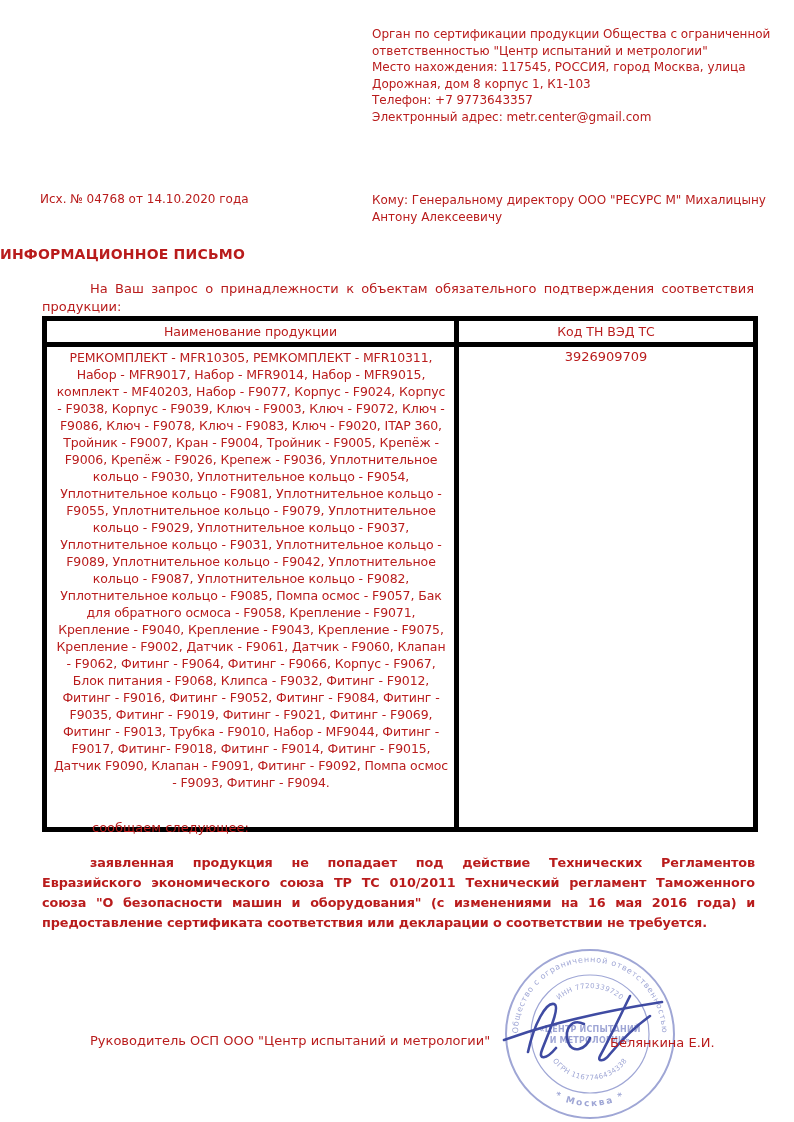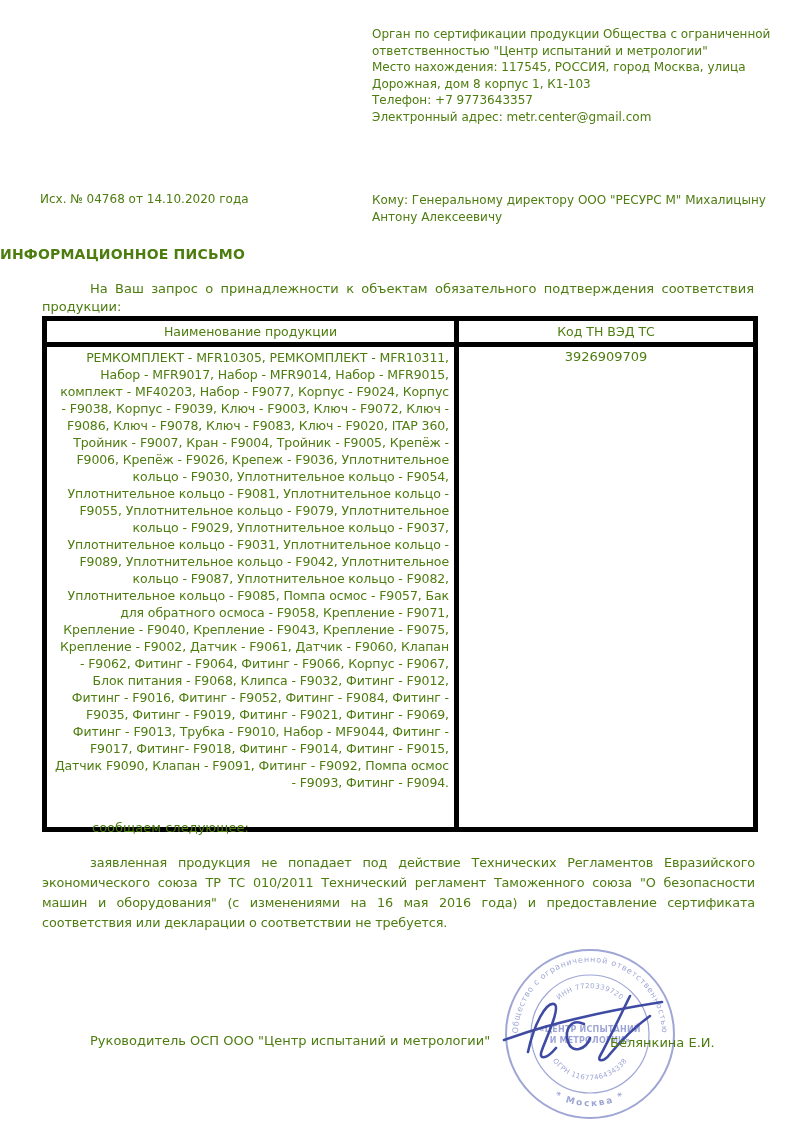--- a/index.html
+++ b/index.html
@@ -1,18 +1,18 @@
 <!DOCTYPE html>
 <html><head>
 <meta charset="utf-8">
 <style>
   html,body { margin:0; padding:0; background:#ffffff; }
   .page {
     position:relative; width:794px; height:1122px; background:#fff;
-    font-family:"DejaVu Sans","Liberation Sans",sans-serif; color:#4d7c0f;
+    font-family:"DejaVu Sans","Liberation Sans",sans-serif; color:#b91c1c;
     overflow:hidden;
   }
   .letterhead {
     position:absolute; left:372px; top:26px; width:410px;
     font-size:12px; line-height:16.6px;
   }
   .letterhead div { white-space:nowrap; }
   .outgoing { position:absolute; left:40px; top:192px; font-size:12px; }
   .outgoing .u { }
   .recipient {
@@ -32,29 +32,30 @@
     border-collapse:collapse; table-layout:fixed;
   }
   table.products th, table.products td {
     border:5px solid #000000; font-weight:normal; padding:0;
   }
   table.products th { height:21px; font-size:12.5px; text-align:center; }
   .col-name  { width:412px; }
   .col-code  { width:299px; }
   .cell-names {
     height:478px; overflow:hidden; padding:2px 5px 0 6px;
-    font-size:12.5px; line-height:17px; letter-spacing:-0.1px; text-align:right;
+    font-size:12.5px; line-height:17px; letter-spacing:-0.1px; text-align:center;
   }
   .cell-code { vertical-align:top; text-align:center; font-size:13px; }
   .cell-code div { padding-top:2px; }
   .following-note { position:absolute; left:92px; top:820px; font-size:13px; }
   .para {
     position:absolute; left:42px; width:713px;
     font-size:12.8px; line-height:20px; text-align:justify; text-indent:48px;
     letter-spacing:-0.1px;
+    font-weight:bold;
   }
   .para1 { top:853px; }
   .para2 { top:939px; }
   .sig-title { position:absolute; left:90px; top:1033px; font-size:13px; }
   .sig-name  { position:absolute; left:610px; top:1035px; font-size:13px; z-index:5; }
   .stamp-svg { position:absolute; left:490px; top:948px; z-index:3; }
   .stamp-svg text { font-family:"DejaVu Sans",sans-serif; }
   .ring-text   { font-size:8px; letter-spacing:.8px; }
   .bottom-text { font-size:9px; letter-spacing:2px; font-weight:bold; }
   .inner-arc   { font-size:7px; letter-spacing:.4px; }

